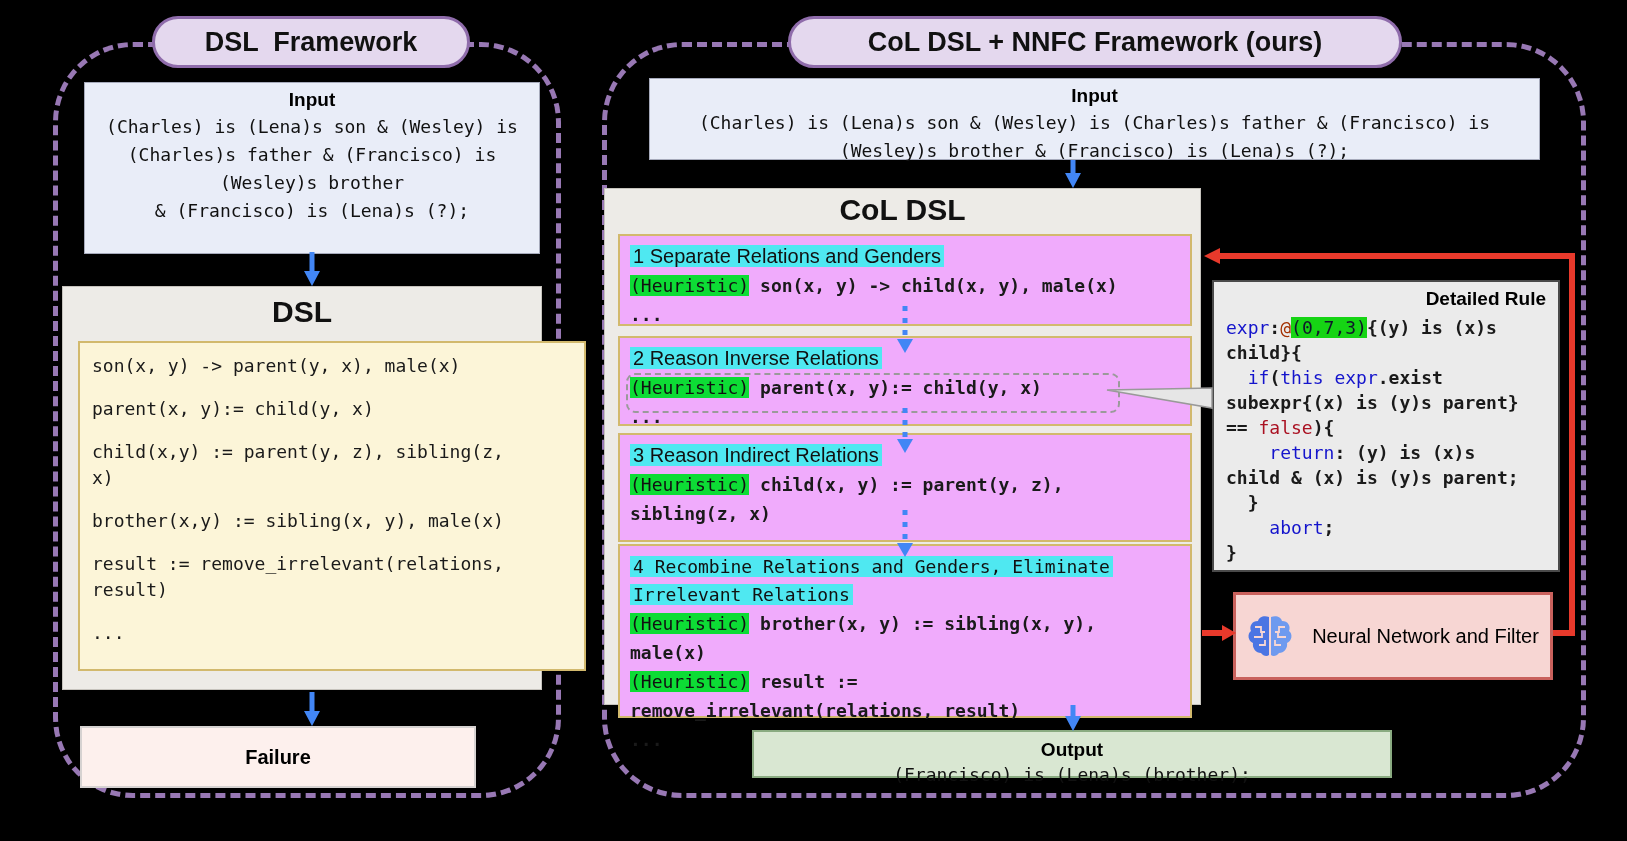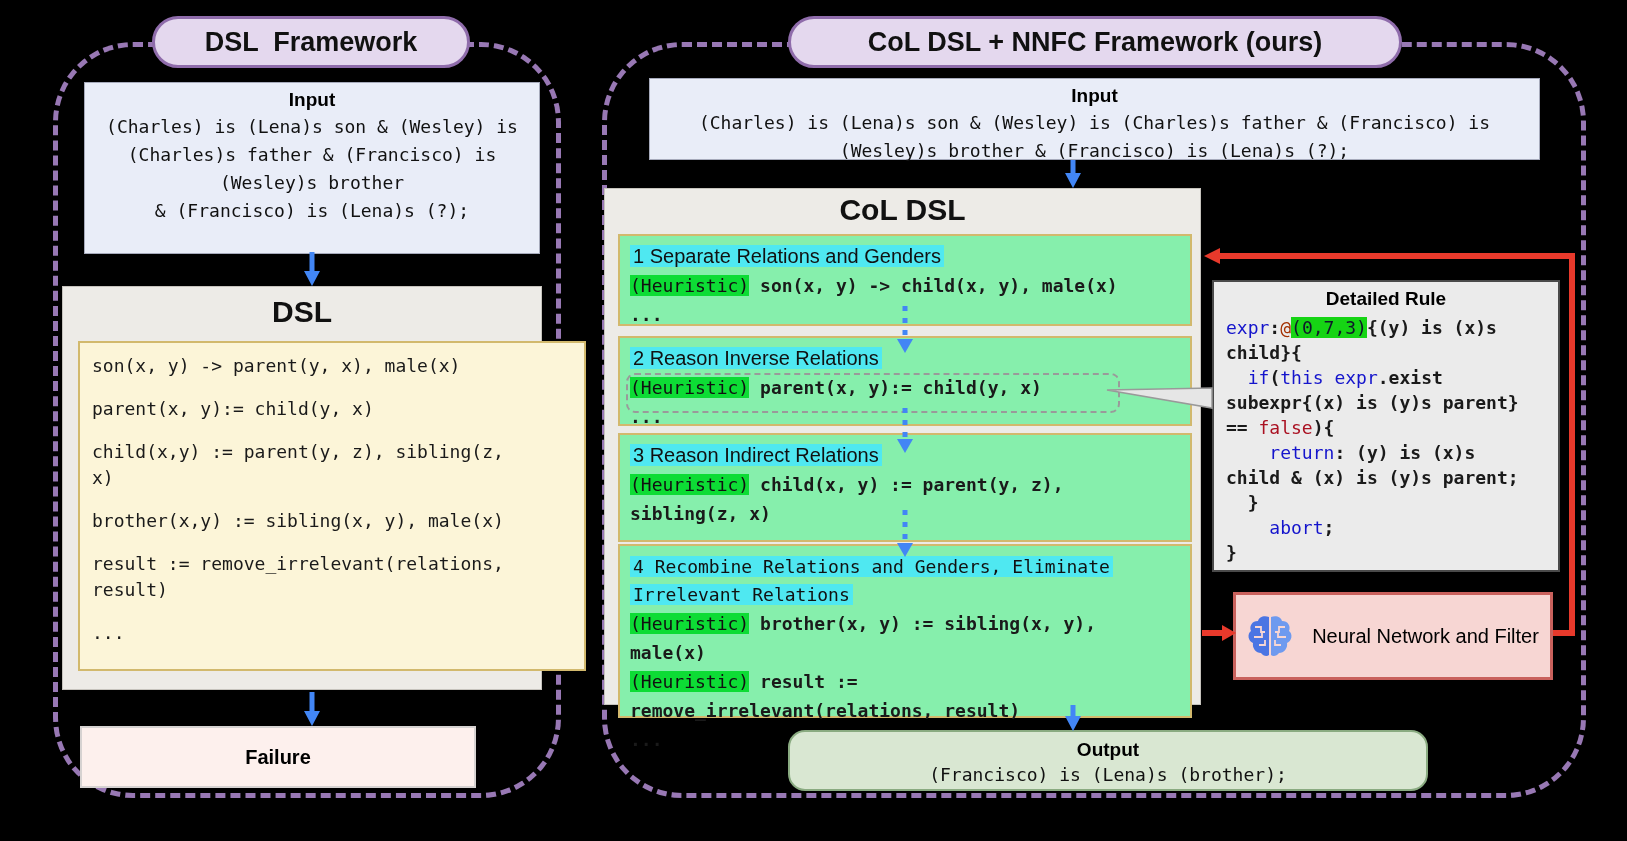--- a/index.html
+++ b/index.html
@@ -15,35 +15,35 @@
   .in-line{font-size:18px;line-height:28px;color:#111;white-space:pre;
            font-family:"DejaVu Sans Mono",monospace;}
   .gray-box{background:#edebe7;border:1.5px solid #c6c3bd;}
   .big-title{font-size:30px;font-weight:bold;text-align:center;margin-top:8px;color:#111;}
   .yellow{background:#fcf5d8;border:2px solid #d2b96d;}
   .code-line{font-family:"DejaVu Sans Mono",monospace;font-size:18px;line-height:26px;
              white-space:pre;color:#1a1a1a;}
   .code-gap{height:17px;}
   .failure-box{background:#fdf0ed;border:2px solid #d6d2d1;display:flex;align-items:center;
                justify-content:center;font-weight:bold;font-size:20px;color:#000;}
-  .step{position:absolute;left:618px;width:574px;background:#86efac;border:2px solid #d2b96d;
+  .step{position:absolute;left:618px;width:574px;background:#f0abfc;border:2px solid #d2b96d;
         padding:7px 10px;box-sizing:border-box;z-index:10;}
   .step-title-line{line-height:27px;}
   .step-title-line span{background:#4fe8f1;font-size:20px;color:#111;padding:0 3px;}
   .step-title-line.mono-title span{font-family:"DejaVu Sans Mono",monospace;font-size:18px;}
   .step-code-line{font-family:"DejaVu Sans Mono",monospace;font-size:18px;line-height:29px;
                   white-space:pre;color:#1a1a1a;}
   .tok-h{background:#0ddc35;color:#111;}
   .tok-p{color:#1a1a1a;font-weight:bold;}
   .tok-k{color:#1414cc;}
   .tok-r{color:#a33000;}
   .tok-r2{color:#aa1122;}
   .tok-g{color:#0f172a;background:#16d414;}
   .rule-box{background:#ebebeb;border:2px solid #4a4a4a;padding:6px 12px;}
-  .rule-title{text-align:center;font-weight:bold;font-size:19px;margin-bottom:5px;color:#000;}
+  .rule-title{text-align:right;font-weight:bold;font-size:19px;margin-bottom:5px;color:#000;}
   .rule-line{font-family:"DejaVu Sans Mono",monospace;font-size:18px;line-height:25px;white-space:pre;}
   .nn-box{background:#f7d6d3;border:3px solid #c9615c;display:flex;align-items:center;
           justify-content:center;gap:19px;font-weight:normal;font-size:20px;color:#000;}
   .output-box{background:#d9e7d2;border:2px solid #8aab81;text-align:center;padding-top:5px;}
   .overlay{position:absolute;left:0;top:0;z-index:60;pointer-events:none;}
   .dashed-callout{position:absolute;border:2px dashed #9a9a9a;border-radius:9px;
                   z-index:40;pointer-events:none;background:transparent;}
 </style>
 </head>
 <body>
@@ -158,21 +158,21 @@
           <path d="M12,30 h6 v-5"></path>
           <path d="M38,12 h-6 v5 h-4"></path>
           <path d="M39,22 h-8 v-4"></path>
           <path d="M34,30 h-6 v-5"></path>
         </g>
       </svg>
     </span>
     <span>Neural Network and Filter</span>
   </div>
 
-  <div class="box output-box" style="left:788px;top:730px;width:640px;height:61px;border-radius:17px;">
+  <div class="box output-box" style="left:752px;top:730px;width:640px;height:48px;">
     <div class="box-title">Output</div>
     <div class="in-line" style="line-height:24px;">(Francisco) is (Lena)s (brother);</div>
   </div>
 
   <svg class="overlay" width="1627" height="841">
 
     <polygon points="1107,390 1212,388 1212,408" fill="#e6e6e6" stroke="#999" stroke-width="1.5"></polygon>
 
     <g>
       <line x1="312" y1="252" x2="312" y2="272" stroke="#4286f5" stroke-width="5"></line>

